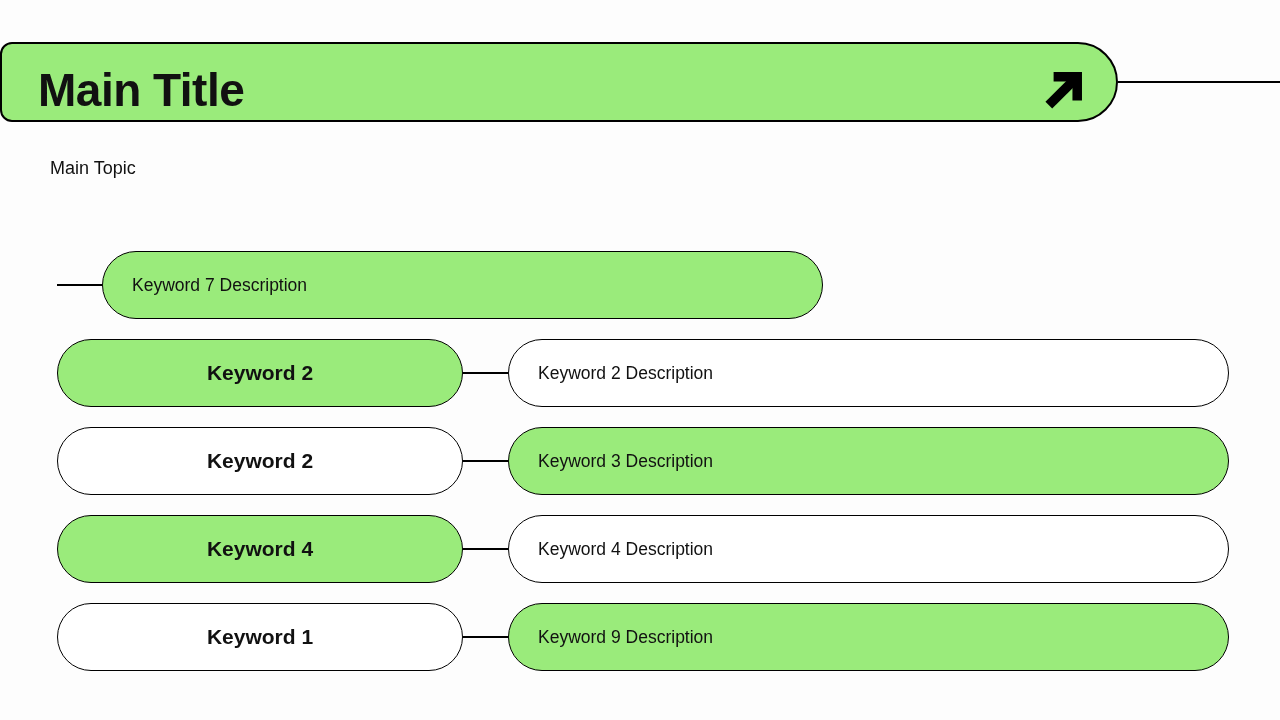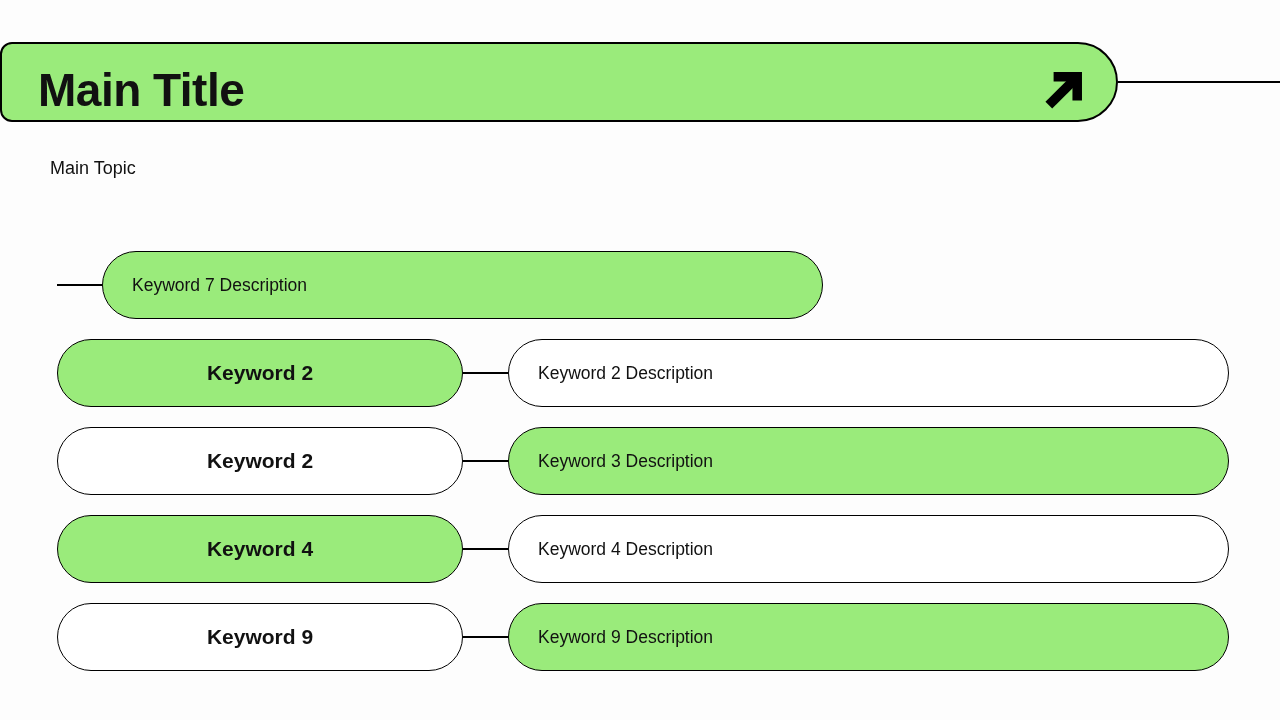--- a/index.html
+++ b/index.html
@@ -144,18 +144,18 @@
     <div class="pill pill-desc green">Keyword 3 Description</div>
   </div>
 
   <div class="row">
     <div class="pill pill-keyword green">Keyword 4</div>
     <div class="connector"></div>
     <div class="pill pill-desc">Keyword 4 Description</div>
   </div>
 
   <div class="row">
-    <div class="pill pill-keyword">Keyword 9</div>
+    <div class="pill pill-keyword">Keyword 1</div>
     <div class="connector"></div>
     <div class="pill pill-desc green">Keyword 9 Description</div>
   </div>
 
 </div>
 
 </body></html>

